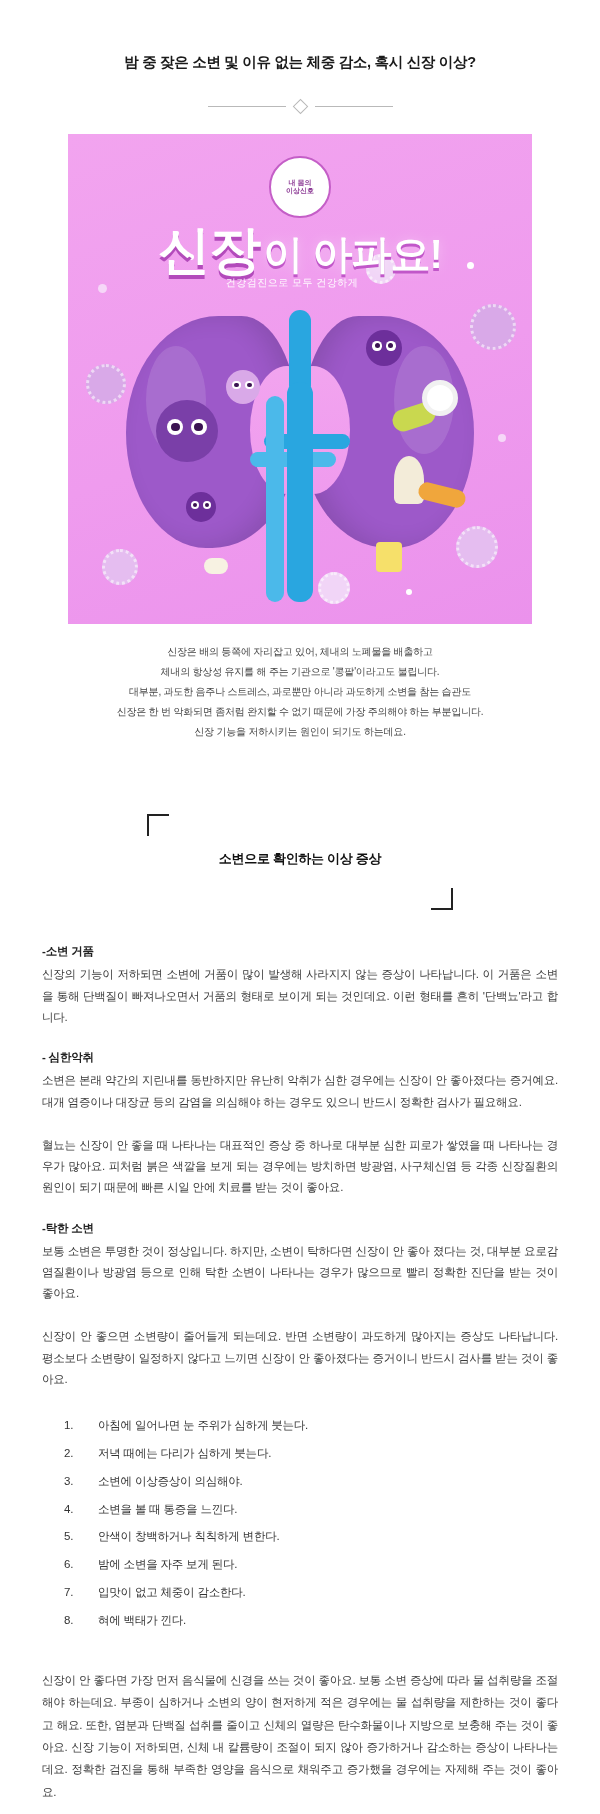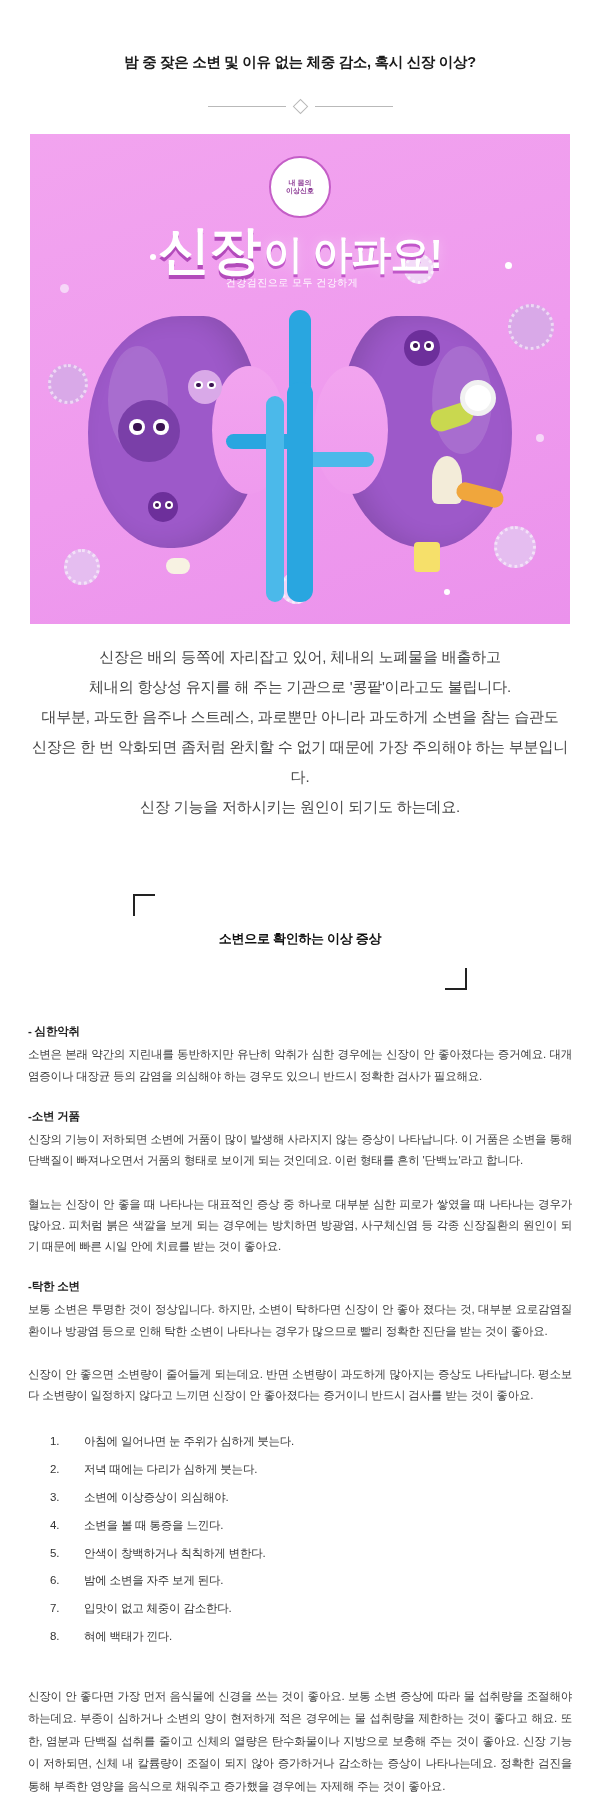--- a/index.html
+++ b/index.html
@@ -9,21 +9,21 @@
   }
   body {
     width: 600px;
     font-family: "Liberation Sans", sans-serif;
     color: #333333;
     -webkit-font-smoothing: antialiased;
   }
   .page {
     width: 600px;
     box-sizing: border-box;
-    padding: 0 28px;
+    padding: 0 42px;
   }
   .headline {
     text-align: center;
     font-size: 14.5px;
     font-weight: bold;
     color: #1a1a1a;
     letter-spacing: -0.3px;
     padding-top: 42px;
     line-height: 1.5;
   }
@@ -42,21 +42,21 @@
   .divider .diamond {
     width: 9px;
     height: 9px;
     border: 1px solid #b9b9b9;
     transform: rotate(45deg);
     margin: 0 9px;
   }
 
   
   .illus-wrap {
-    width: 540px;
+    width: 464px;
     height: 490px;
     margin: 0 auto;
     position: relative;
     overflow: hidden;
     background: #f09ff0;
     background: linear-gradient(160deg, #f2a4ef 0%, #ef9bee 55%, #eb92ec 100%);
   }
   .illus-inner { position: absolute; inset: 0; }
 
   .badge {
@@ -224,21 +224,21 @@
     border-radius: 6px;
   }
   .dot {
     position: absolute;
     border-radius: 50%;
   }
 
   
   .caption {
     text-align: center;
-    font-size: 15px;
+    font-size: 10px;
     line-height: 2;
     color: #444444;
     margin: 18px auto 0 auto;
     letter-spacing: -0.2px;
   }
 
   
   .bracket-block {
     position: relative;
     margin: 72px 0 34px 0;
@@ -419,27 +419,27 @@
     <div>신장 기능을 저하시키는 원인이 되기도 하는데요.</div>
   </div>
 
   <div class="bracket-block">
     <span class="corner tl"></span>
     <span class="corner br"></span>
     <div class="btitle">소변으로 확인하는 이상 증상</div>
   </div>
 
   <div class="sec">
+    <h3>-소변 거품</h3>
+    <p>신장의 기능이 저하되면 소변에 거품이 많이 발생해 사라지지 않는 증상이 나타납니다. 이 거품은 소변을 통해 단백질이 빠져나오면서 거품의 형태로 보이게 되는 것인데요. 이런 형태를 흔히 '단백뇨'라고 합니다.</p>
+  </div>
+
+  <div class="sec">
     <h3>- 심한악취</h3>
     <p>소변은 본래 약간의 지린내를 동반하지만 유난히 악취가 심한 경우에는 신장이 안 좋아졌다는 증거예요. 대개 염증이나 대장균 등의 감염을 의심해야 하는 경우도 있으니 반드시 정확한 검사가 필요해요.</p>
-  </div>
-
-  <div class="sec">
-    <h3>-소변 거품</h3>
-    <p>신장의 기능이 저하되면 소변에 거품이 많이 발생해 사라지지 않는 증상이 나타납니다. 이 거품은 소변을 통해 단백질이 빠져나오면서 거품의 형태로 보이게 되는 것인데요. 이런 형태를 흔히 '단백뇨'라고 합니다.</p>
   </div>
 
   <div class="sec">
     <p>혈뇨는 신장이 안 좋을 때 나타나는 대표적인 증상 중 하나로 대부분 심한 피로가 쌓였을 때 나타나는 경우가 많아요. 피처럼 붉은 색깔을 보게 되는 경우에는 방치하면 방광염, 사구체신염 등 각종 신장질환의 원인이 되기 때문에 빠른 시일 안에 치료를 받는 것이 좋아요.</p>
   </div>
 
   <div class="sec">
     <h3>-탁한 소변</h3>
     <p>보통 소변은 투명한 것이 정상입니다. 하지만, 소변이 탁하다면 신장이 안 좋아 졌다는 것, 대부분 요로감염질환이나 방광염 등으로 인해 탁한 소변이 나타나는 경우가 많으므로 빨리 정확한 진단을 받는 것이 좋아요.</p>
   </div>

